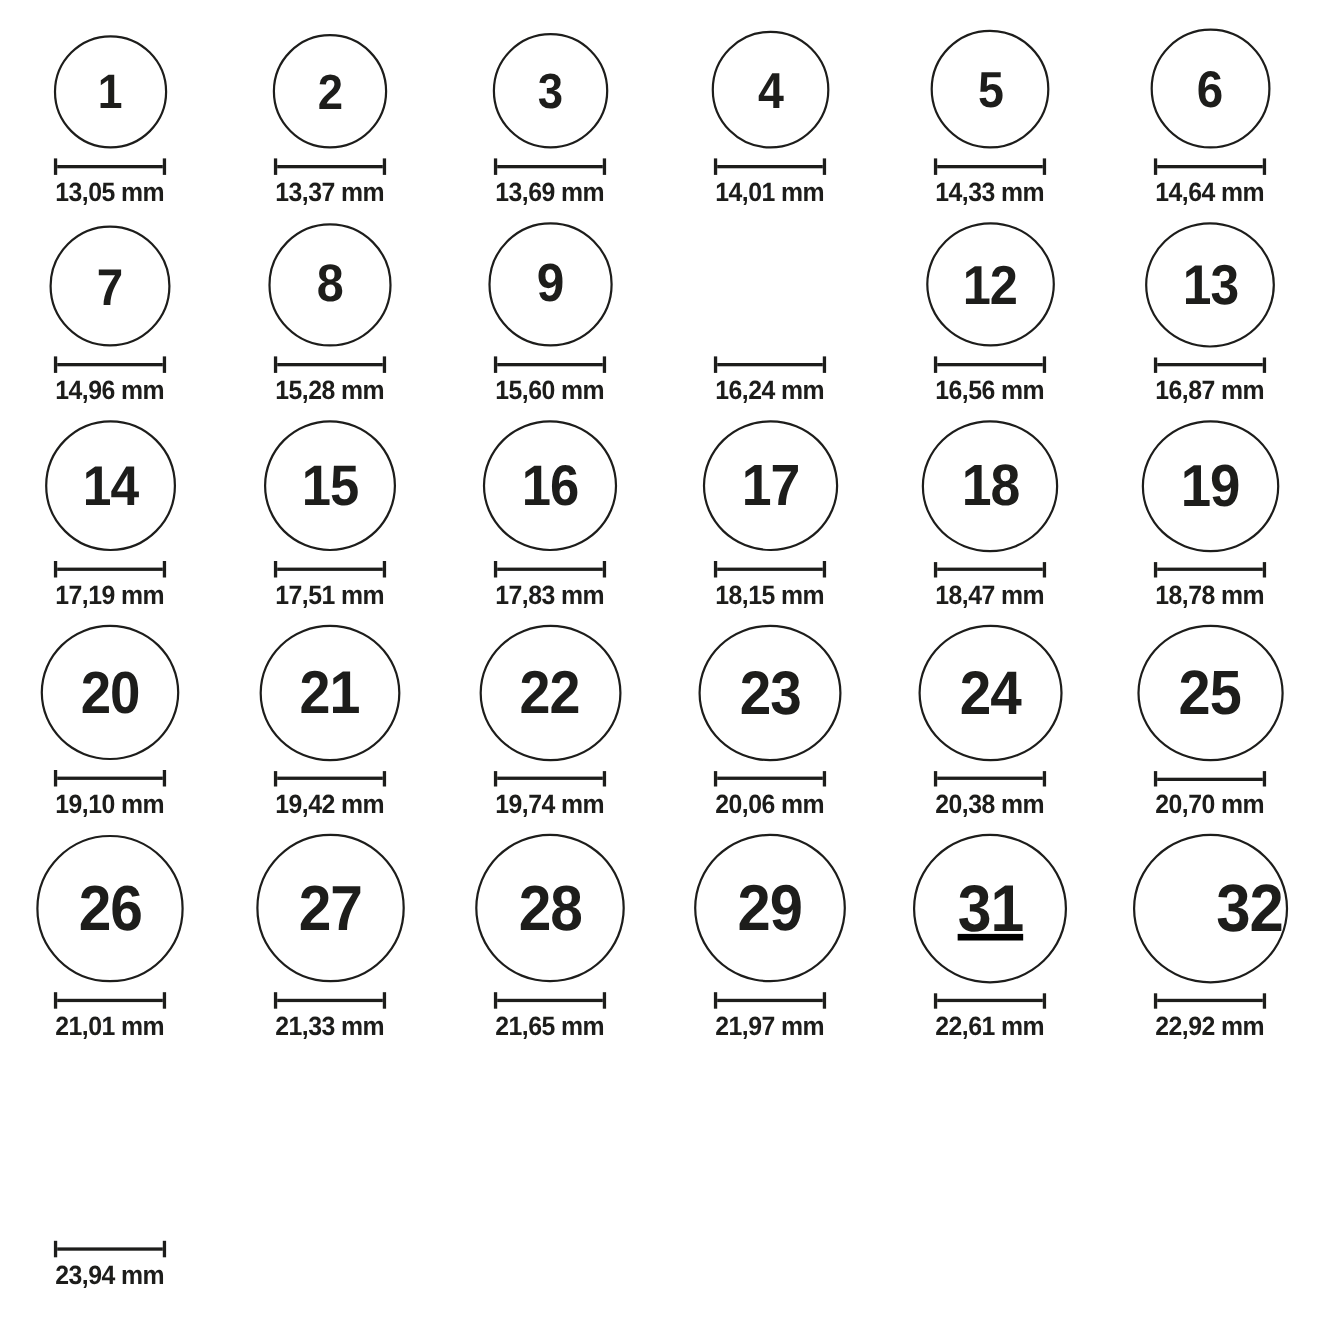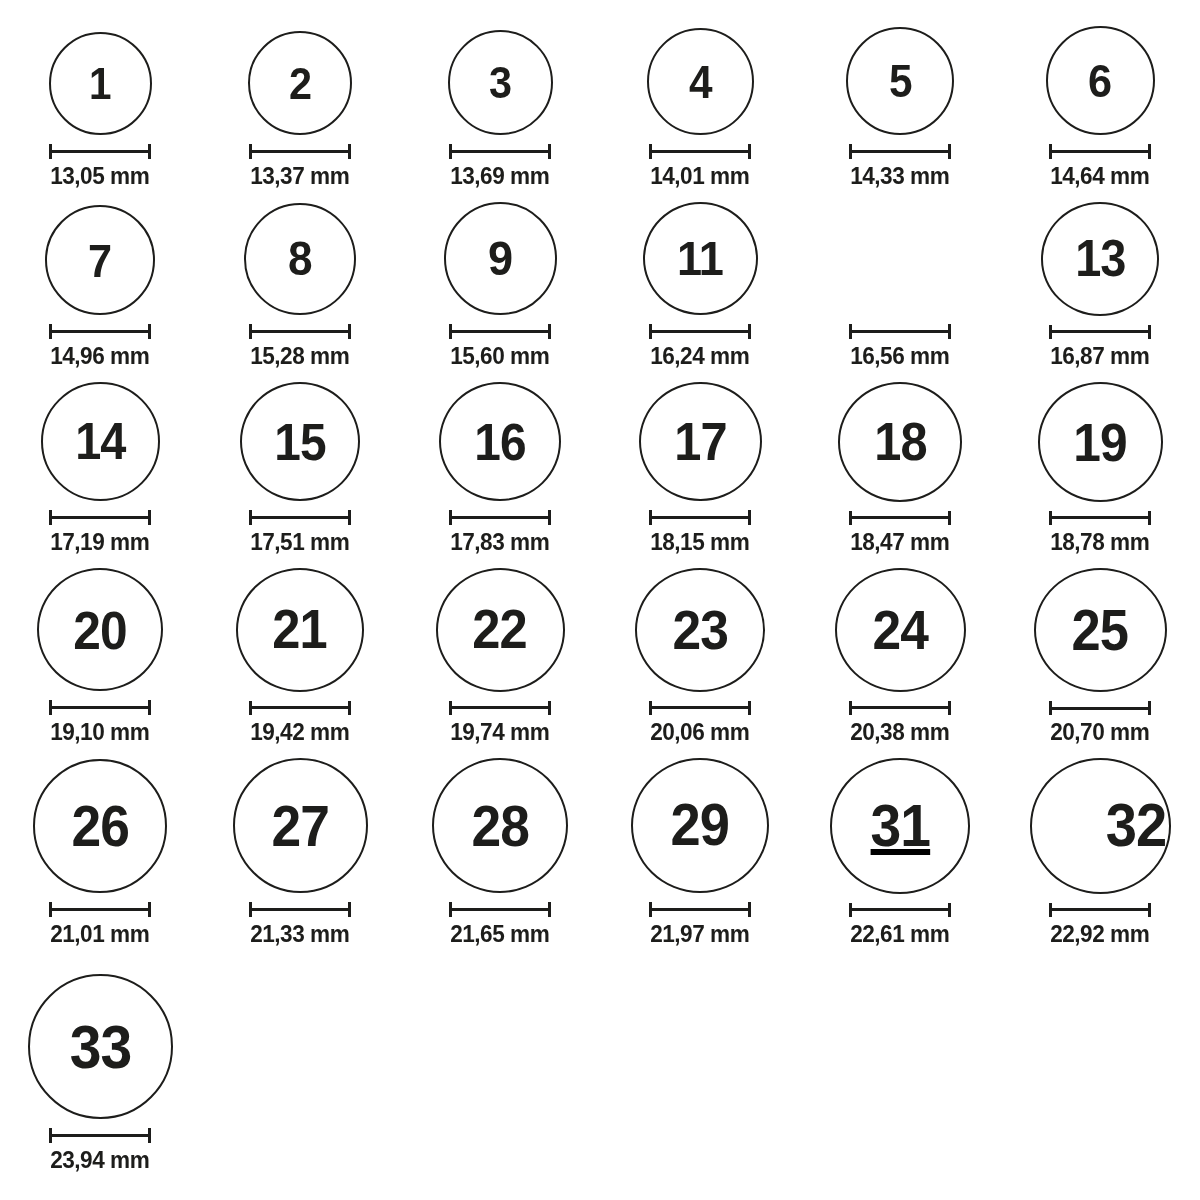--- a/index.html
+++ b/index.html
@@ -144,28 +144,28 @@
   <div class="cell">
     <div class="circle" style="width: 113px; height: 113px;">
       <span class="num" style="font-size: 49px;">9</span>
     </div>
     <div class="ruler"></div>
     <div class="dia-label">15,60 mm</div>
   </div>
 
 
   <div class="cell">
-    <div class="circle" style="width: 115px; height: 115px;">
-      <span class="num" style="font-size: 49px;">11</span>
-    </div>
     <div class="ruler"></div>
     <div class="dia-label">16,24 mm</div>
   </div>
 
   <div class="cell">
+    <div class="circle" style="width: 117px; height: 117px;">
+      <span class="num" style="font-size: 50px;">12</span>
+    </div>
     <div class="ruler"></div>
     <div class="dia-label">16,56 mm</div>
   </div>
 
   <div class="cell">
     <div class="circle" style="width: 118px; height: 118px;">
       <span class="num" style="font-size: 51px;">13</span>
     </div>
     <div class="ruler"></div>
     <div class="dia-label">16,87 mm</div>
@@ -310,19 +310,16 @@
 
   <div class="cell">
     <div class="circle" style="width: 141px; height: 141px; justify-content: flex-end;">
       <span class="num" style="font-size: 61px;">32</span>
     </div>
     <div class="ruler"></div>
     <div class="dia-label">22,92 mm</div>
   </div>
 
   <div class="cell">
-    <div class="circle" style="width: 145px; height: 145px;">
-      <span class="num" style="font-size: 62px;">33</span>
-    </div>
     <div class="ruler"></div>
     <div class="dia-label">23,94 mm</div>
   </div>
 </div>
 
 </body></html>

